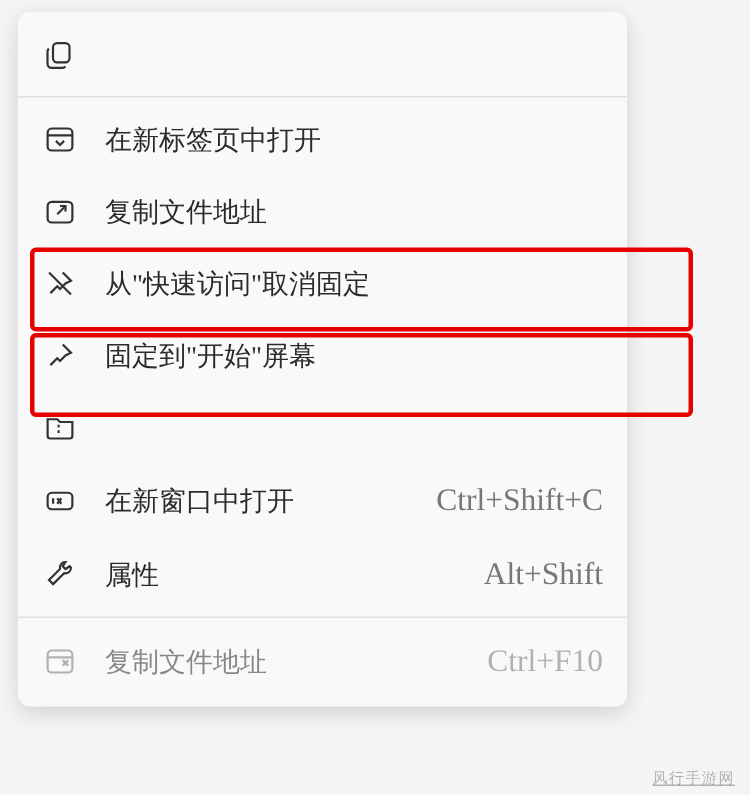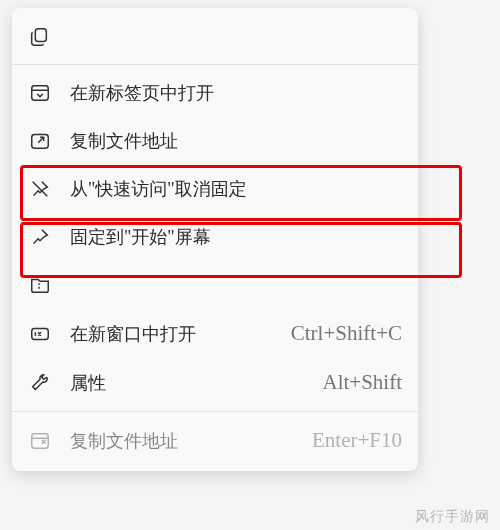--- a/index.html
+++ b/index.html
@@ -66,23 +66,24 @@
       border-radius: 4px;
       pointer-events: none;
       z-index: 10;
     }
     .hl1 { left: 20px; top: 165px; width: 442px; height: 56px; }
     .hl2 { left: 20px; top: 222px; width: 442px; height: 56px; }
     .watermark {
       position: absolute;
       right: 10px;
       bottom: 4px;
-      font-size: 14px;
+      font-size: 10px;
       color: rgba(0,0,0,0.28);
       letter-spacing: 1px;
+      text-decoration: underline;
     }
     svg { display: block; }
   </style>
 </head>
 <body>
 
 <div class="menu">
 
   <div class="top-icon">
     <span class="icon">
@@ -171,21 +172,21 @@
 
   <div class="menu-item faded">
     <span class="icon">
       <svg width="22" height="22" viewBox="0 0 24 24" fill="none" stroke="#777" stroke-width="1.6">
         <rect x="3" y="4" width="18" height="16" rx="3"></rect>
         <path d="M3 9h18"></path>
         <path d="M14 11l4 4M18 11l-4 4"></path>
       </svg>
     </span>
     <span class="label">复制文件地址</span>
-    <span class="shortcut">Enter+F10</span>
+    <span class="shortcut">Ctrl+F10</span>
   </div>
 
 </div>
 
 <div class="highlight-box hl1"></div>
 <div class="highlight-box hl2"></div>
 
 <div class="watermark">风行手游网</div>
 
 </body></html>

